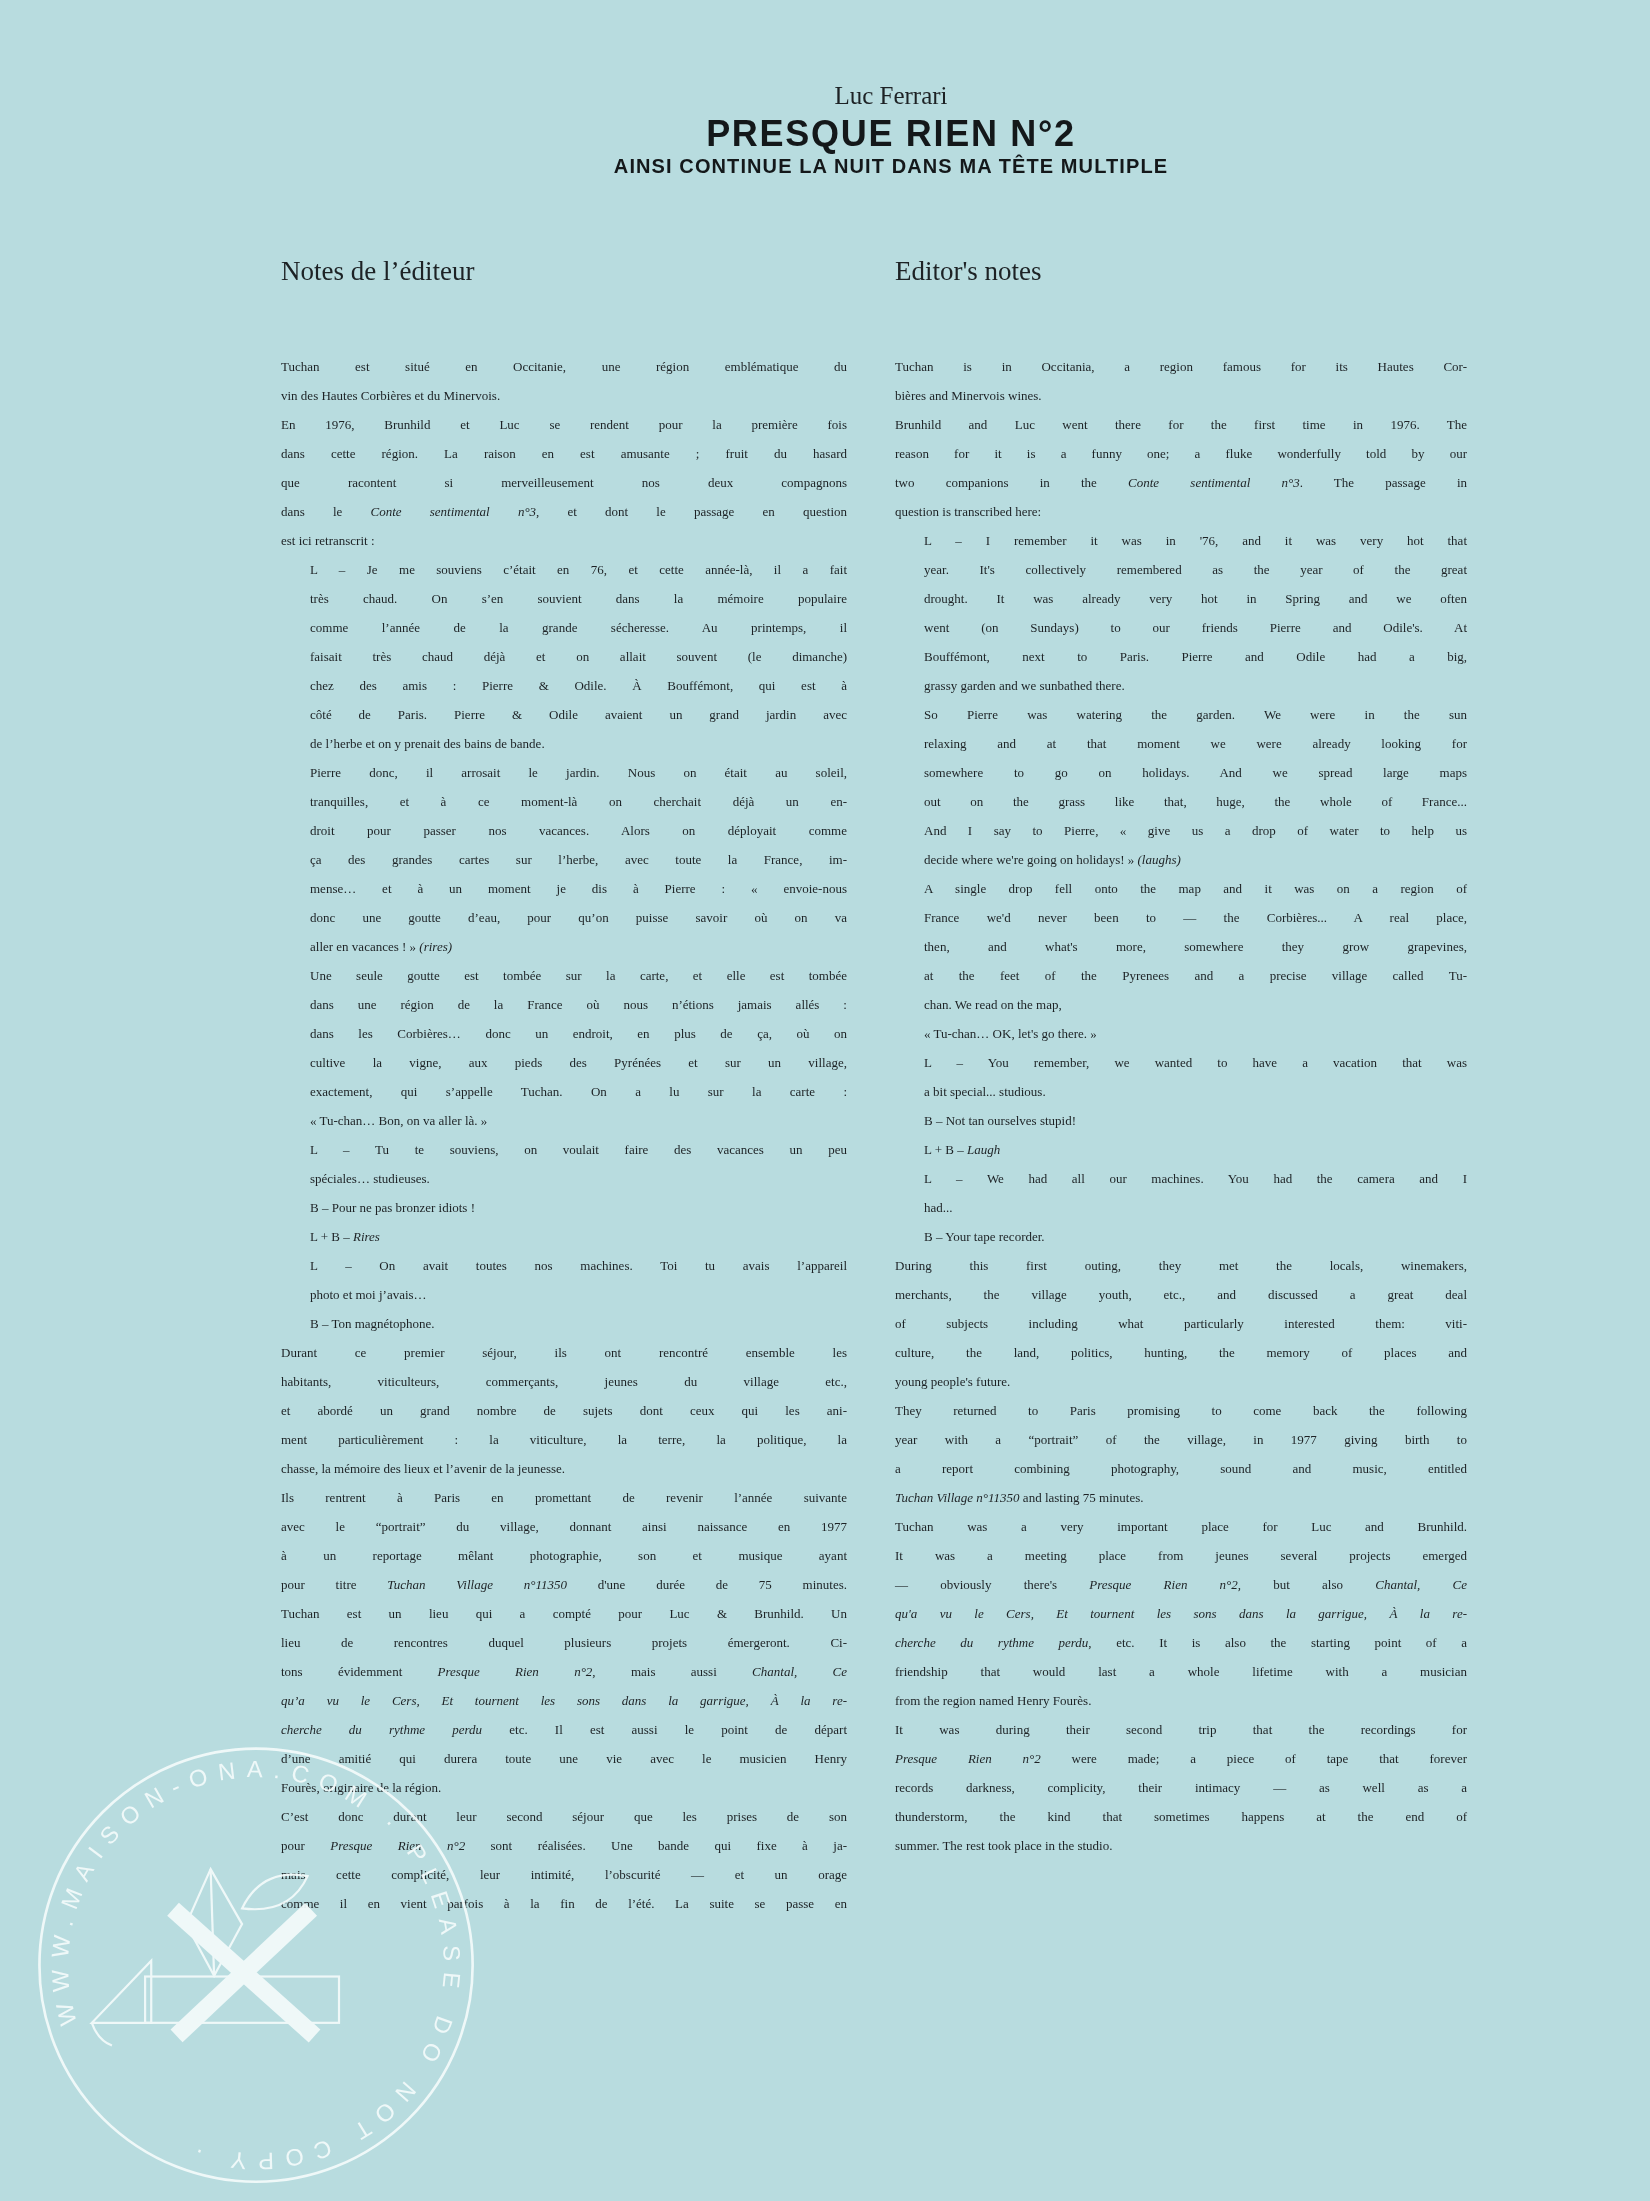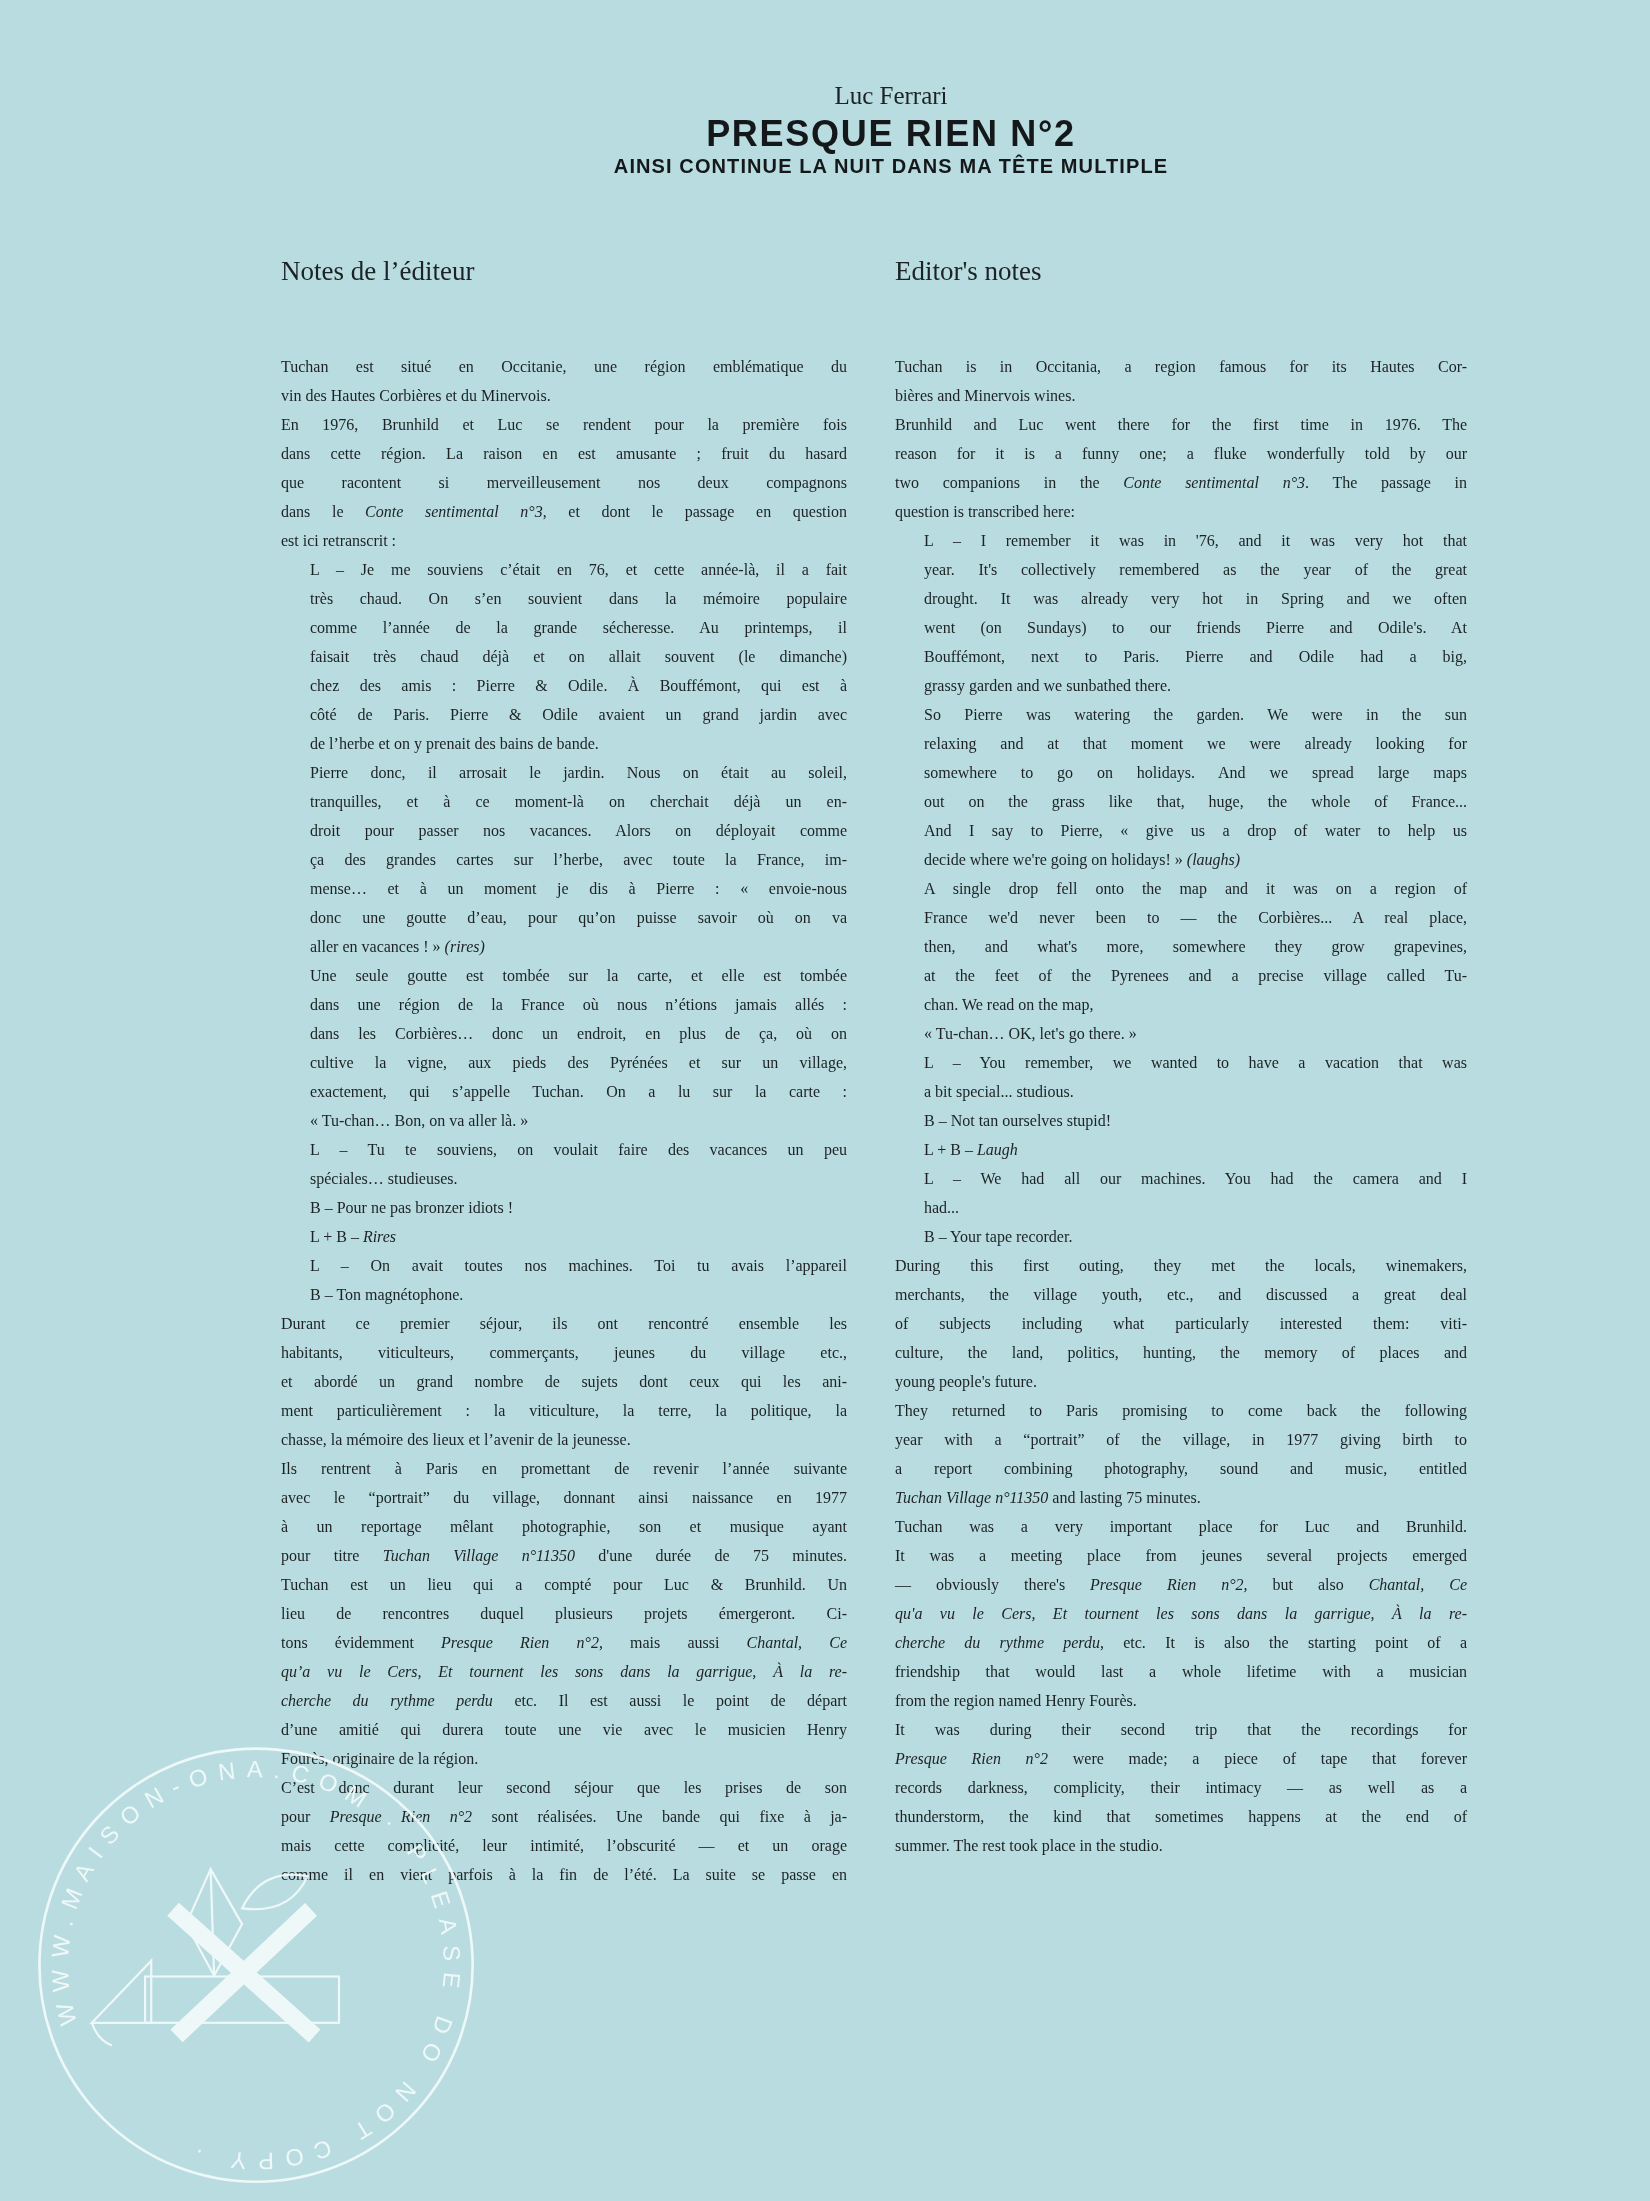--- a/index.html
+++ b/index.html
@@ -34,21 +34,21 @@
     margin:0;color:#14181a;
   }
 
   
   .col{position:absolute;top:256px;}
   .col-fr{left:281px;width:566px;}
   .col-en{left:895px;width:572px;}
   .col h2{
     font-size:27px;line-height:31px;font-weight:400;margin:0 0 65px 0;
   }
-  .col-body{font-size:16px;}
+  .col-body{font-size:13px;}
   .block{margin:0;}
   .block.gap{}
   .block.indent{padding-left:29px;}
   .line{
     line-height:29px;
     text-align:justify;
     text-align-last:justify;
     white-space:normal;
   }
   .line.rag{text-align-last:left;}
@@ -108,20 +108,21 @@
           <div class="line"><span>cultive la vigne, aux pieds des Pyrénées et sur un village,</span></div>
           <div class="line"><span>exactement, qui s’appelle Tuchan. On a lu sur la carte :</span></div>
           <div class="line rag"><span>« Tu-chan… Bon, on va aller là. »</span></div>
         </div>
         <div class="block indent gap">
           <div class="line"><span>L – Tu te souviens, on voulait faire des vacances un peu</span></div>
           <div class="line rag"><span>spéciales… studieuses.</span></div>
           <div class="line rag"><span>B – Pour ne pas bronzer idiots !</span></div>
           <div class="line rag"><span>L + B – </span><em>Rires</em></div>
           <div class="line"><span>L – On avait toutes nos machines. Toi tu avais l’appareil</span></div>
+          <div class="line rag"><span>photo et moi j’avais…</span></div>
           <div class="line rag"><span>B – Ton magnétophone.</span></div>
         </div>
         <div class="block gap">
           <div class="line"><span>Durant ce premier séjour, ils ont rencontré ensemble les</span></div>
           <div class="line"><span>habitants, viticulteurs, commerçants, jeunes du village etc.,</span></div>
           <div class="line"><span>et abordé un grand nombre de sujets dont ceux qui les ani-</span></div>
           <div class="line"><span>ment particulièrement : la viticulture, la terre, la politique, la</span></div>
           <div class="line rag"><span>chasse, la mémoire des lieux et l’avenir de la jeunesse.</span></div>
           <div class="line"><span>Ils rentrent à Paris en promettant de revenir l’année suivante</span></div>
           <div class="line"><span>avec le “portrait” du village, donnant ainsi naissance en 1977</span></div>

